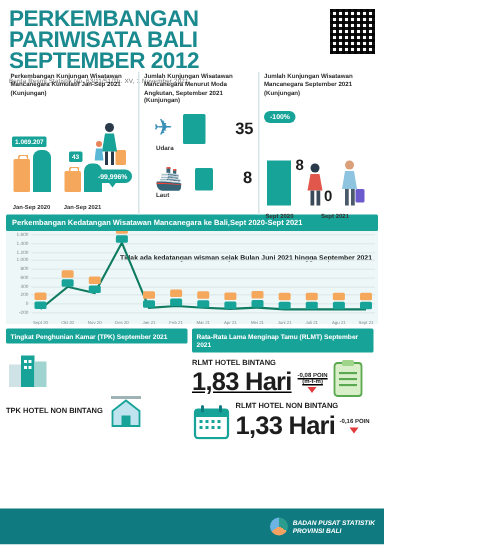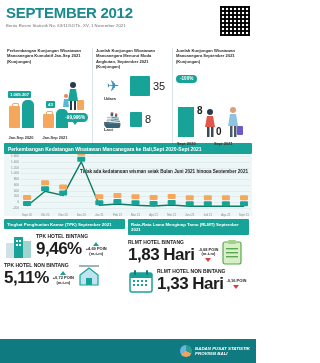--- a/index.html
+++ b/index.html
@@ -107,22 +107,22 @@
     width:24px; height:34px;
   }
 
   
   .mode-row { display:flex; align-items:center; margin-top:6px; position:relative; }
   .mode-icon { width:34px; text-align:center; color:#3a8fb7; font-size:15px; line-height:15px; }
   .mode-box {
     width:20px; height:20px; background:#17a398; border-radius:1px;
   }
   .mode-val {
-    font-size:11px; font-weight:normal; color:#1d1d1d;
-    margin-left:3px;
+    font-size:11px; font-weight:bold; color:#1d1d1d;
+    margin-left:20px;
   }
   .mode-lbl {
     font-size:4.2px; color:#333; font-weight:bold;
     position:absolute; left:8px; bottom:-5px;
   }
 
   
   .p3-badge {
     display:inline-block;
     background:#17a398; color:#fff;
@@ -202,20 +202,21 @@
     width:12px; height:12px; border-radius:50%;
     background:conic-gradient(#2a9d8f 0 33%, #f4a261 0 66%, #6cb4e4 0 100%);
   }
   .bps-txt { color:#fff; font-size:4.4px; font-style:italic; font-weight:bold; line-height:5px; }
 </style>
 </head>
 <body>
 
 <div class="header">
   <div class="title">
+    <div>PERKEMBANGAN PARIWISATA BALI</div>
     <div>SEPTEMBER 2012</div>
   </div>
   <div class="subtitle">Berita Resmi Statistik No. 63/11/51/Th. XV, 1 November 2021</div>
   <div class="qr"></div>
 </div>
 
 <div class="panels">
 
   <div class="panel p1">
     <div class="panel-title">Perkembangan Kunjungan Wisatawan Mancanegara Kumulatif Jan-Sep 2021 (Kunjungan)</div>
@@ -370,61 +371,42 @@
       <div style="display:flex;align-items:center;gap:2px;">
         <svg width="30" height="26" viewBox="0 0 30 26">
           <rect x="2" y="10" width="8" height="15" fill="#cfe3e6"></rect>
           <rect x="10" y="4" width="9" height="21" fill="#17a398"></rect>
           <rect x="19" y="8" width="8" height="17" fill="#9fd4d0"></rect>
           <rect x="12" y="7" width="2" height="2" fill="#fff"></rect>
             <rect x="15" y="7" width="2" height="2" fill="#fff"></rect>
           <rect x="12" y="11" width="2" height="2" fill="#fff"></rect>
             <rect x="15" y="11" width="2" height="2" fill="#fff"></rect>
         </svg>
-        <div>
-          <div class="stat-lbl">TPK HOTEL BINTANG</div>
-          <div style="display:flex;align-items:center;gap:4px;">
-            <div class="stat-val">9,46%</div>
-            <div style="text-align:center;">
-              <div class="tri-up"></div>
-              <div class="stat-delta">+4,69 POIN</div>
-              <div class="stat-delta">(m-t-m)</div>
-            </div>
-          </div>
-        </div>
       </div>
 
       <div style="display:flex;align-items:center;gap:2px;margin-top:3px;">
         <div>
           <div class="stat-lbl">TPK HOTEL NON BINTANG</div>
-          <div style="display:flex;align-items:center;gap:4px;">
-            <div class="stat-val">5,11%</div>
-            <div style="text-align:center;">
-              <div class="tri-up"></div>
-              <div class="stat-delta">+0,72 POIN</div>
-              <div class="stat-delta">(m-t-m)</div>
-            </div>
-          </div>
         </div>
         <svg width="26" height="24" viewBox="0 0 26 24">
           <rect x="3" y="2" width="20" height="2" fill="#9fb3b5"></rect>
           <path d="M4 12 13 5l9 7v10H4z" fill="#bfe4ef" stroke="#17a398" stroke-width="1.2"></path>
           <rect x="10" y="15" width="6" height="7" fill="#17a398"></rect>
         </svg>
       </div>
     </div>
   </div>
 
   <div class="stat-col">
     <div class="stat-head">Rata-Rata Lama Menginap Tamu (RLMT) September 2021</div>
     <div class="stat-body">
       <div style="display:flex;align-items:center;gap:2px;">
         <div>
           <div class="stat-lbl">RLMT HOTEL BINTANG</div>
-          <div style="display:flex;align-items:center;gap:4px;">
+          <div style="display:flex;align-items:center;gap:4px;text-decoration:underline;">
             <div class="stat-val">1,83 Hari</div>
             <div style="text-align:center;">
               <div class="stat-delta">-0,08 POIN</div>
               <div class="stat-delta">(m-t-m)</div>
               <div class="tri-dn"></div>
             </div>
           </div>
         </div>
         <svg width="24" height="26" viewBox="0 0 24 26">
           <rect x="3" y="3" width="18" height="22" rx="2" fill="#d9efc9" stroke="#5aa84f" stroke-width="1.2"></rect>

